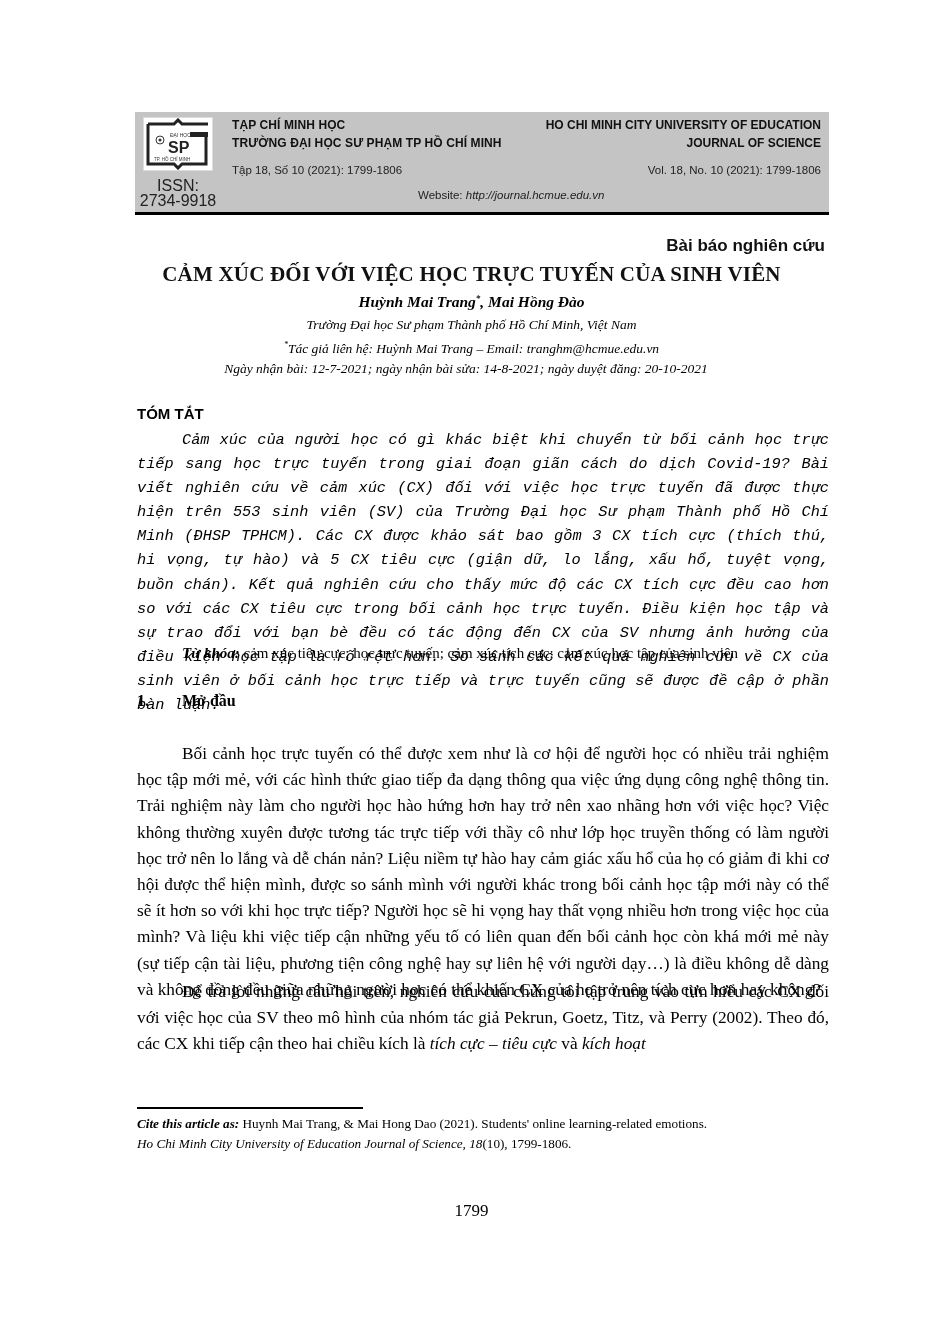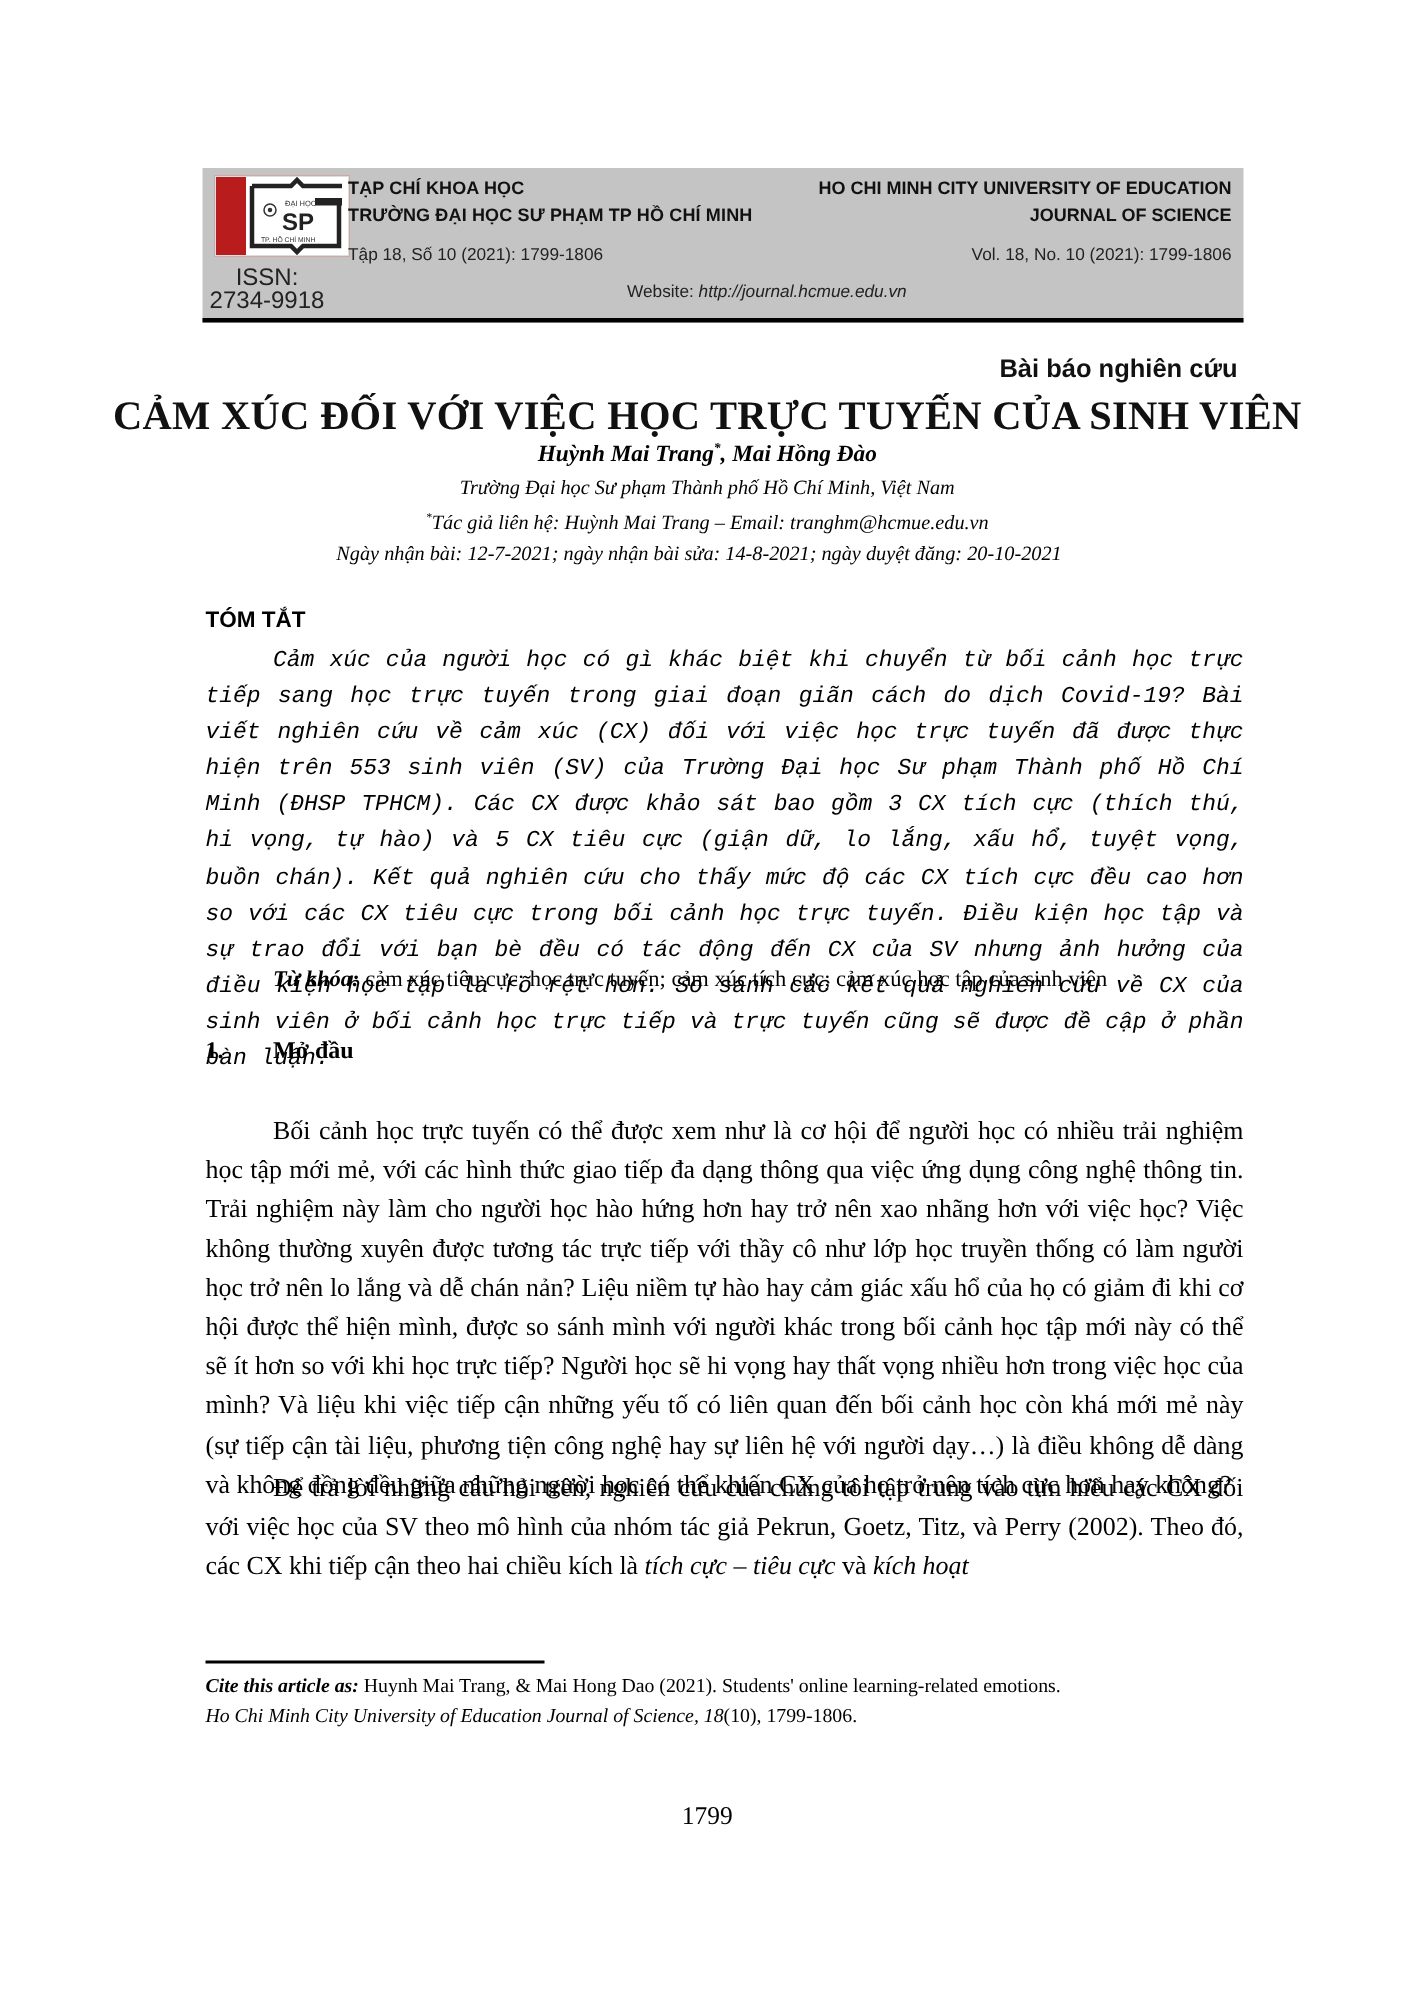--- a/index.html
+++ b/index.html
@@ -1,36 +1,36 @@
 <!DOCTYPE html>
 <html><head>
 <meta charset="utf-8">
 <style>
   html, body { margin: 0; padding: 0; background: #ffffff; }
   body { width: 943px; height: 1333px; position: relative; overflow: hidden; color: #000; }
   .page { position: absolute; left: 0; top: 0; width: 943px; height: 1333px; background: #fff; }
 
   
   .header { position: absolute; left: 135px; top: 112px; width: 694px; height: 100px; background: #c4c4c4; border-bottom: 3px solid #000; }
-  .logo { position: absolute; left: 8px; top: 5px; width: 68px; height: 52px; background: #b91c1c; border: 1px solid #ddd; padding-left: 20px; }
+  .logo { position: absolute; left: 8px; top: 5px; width: 68px; height: 52px; background: #15803d; border: 1px solid #ddd; }
   .logo svg { width: 100%; height: 100%; display: block; }
   .issn { position: absolute; left: 0; top: 66px; width: 86px; text-align: center; font-family: "Liberation Sans", sans-serif; font-size: 16px; line-height: 15px; color: #222; }
   .h-left-1, .h-left-2 { position: absolute; left: 97px; font-family: "Liberation Sans", sans-serif; font-size: 12px; font-weight: bold; color: #111; letter-spacing: 0.1px; }
   .h-left-1 { top: 6px; }
   .h-left-2 { top: 24px; }
   .h-left-3 { position: absolute; left: 97px; top: 52px; font-family: "Liberation Sans", sans-serif; font-size: 11.5px; color: #222; }
   .h-right-1, .h-right-2 { position: absolute; right: 8px; font-family: "Liberation Sans", sans-serif; font-size: 12px; font-weight: bold; color: #111; text-align: right; }
   .h-right-1 { top: 6px; }
   .h-right-2 { top: 24px; }
   .h-right-3 { position: absolute; right: 8px; top: 52px; font-family: "Liberation Sans", sans-serif; font-size: 11.5px; color: #222; }
   .website { position: absolute; left: 283px; top: 77px; font-family: "Liberation Sans", sans-serif; font-size: 11.5px; color: #222; }
   .website .url { font-style: italic; }
 
   .article-type { position: absolute; right: 118px; top: 236px; font-family: "Liberation Sans", sans-serif; font-weight: bold; font-size: 17px; color: #111; }
-  .title { position: absolute; left: 0; width: 943px; top: 262px; text-align: center; font-family: "Liberation Serif", serif; font-weight: bold; font-size: 27px; color: #111; letter-spacing: 0.2px; }
+  .title { position: absolute; left: 0; width: 943px; top: 262px; text-align: center; font-family: "Liberation Serif", serif; font-weight: bold; font-size: 21px; color: #111; letter-spacing: 0.2px; }
   .authors { position: absolute; left: 0; width: 943px; top: 293px; text-align: center; font-family: "Liberation Serif", serif; font-weight: bold; font-style: italic; font-size: 15.5px; }
   .authors sup { font-size: 9px; }
   .affil { position: absolute; left: 0; width: 943px; top: 317px; text-align: center; font-family: "Liberation Serif", serif; font-style: italic; font-size: 13.5px; }
   .contact { position: absolute; left: 0; width: 943px; top: 340px; text-align: center; font-family: "Liberation Serif", serif; font-style: italic; font-size: 13.5px; }
   .contact sup { font-size: 8px; }
   .dates { position: absolute; left: 0; width: 932px; top: 361px; text-align: center; font-family: "Liberation Serif", serif; font-style: italic; font-size: 13.5px; }
 
   .abstract-heading { position: absolute; left: 137px; top: 405px; font-family: Liberation Sans, sans-serif; font-weight: bold; font-size: 15px; }
   .abstract { position: absolute; left: 137px; top: 428px; width: 692px; font-family: Liberation Mono, monospace; font-style: italic; font-size: 15.3px; line-height: 24.1px; text-align: justify; text-indent: 45px; margin: 0; }
   .keywords { position: absolute; left: 137px; top: 645px; width: 692px; font-family: "Liberation Serif", serif; font-size: 15px; text-indent: 45px; margin: 0; }
@@ -66,21 +66,21 @@
         <circle cx="16" cy="22" r="1.5" fill="#333"></circle>
         <text x="26" y="19" font-family="Liberation Sans, sans-serif" font-size="5" fill="#333">ĐẠI HỌC</text>
         <text x="24" y="35" font-family="Liberation Sans, sans-serif" font-size="16" font-weight="bold" fill="#222">SP</text>
         <text x="10" y="43" font-family="Liberation Sans, sans-serif" font-size="4.5" fill="#333">TP. HỒ CHÍ MINH</text>
       </svg>
     </div>
     <div class="issn">
       <div>ISSN:</div>
       <div>2734-9918</div>
     </div>
-    <div class="h-left-1">TẠP CHÍ KHOA HỌC</div>
+    <div class="h-left-1">TẠP CHÍ MINH HỌC</div>
     <div class="h-left-2">TRƯỜNG ĐẠI HỌC SƯ PHẠM TP HỒ CHÍ MINH</div>
     <div class="h-left-3">Tập 18, Số 10 (2021): 1799-1806</div>
     <div class="h-right-1">HO CHI MINH CITY UNIVERSITY OF EDUCATION</div>
     <div class="h-right-2">JOURNAL OF SCIENCE</div>
     <div class="h-right-3">Vol. 18, No. 10 (2021): 1799-1806</div>
     <div class="website"><span>Website: </span><span class="url">http://journal.hcmue.edu.vn</span></div>
   </div>
 
   <div class="article-type">Bài báo nghiên cứu</div>
   <div class="title">CẢM XÚC ĐỐI VỚI VIỆC HỌC TRỰC TUYẾN CỦA SINH VIÊN</div>

